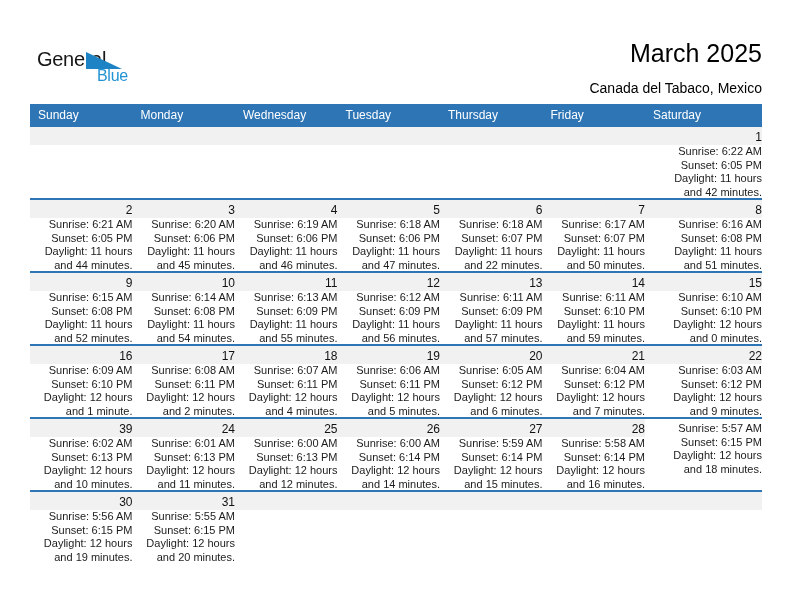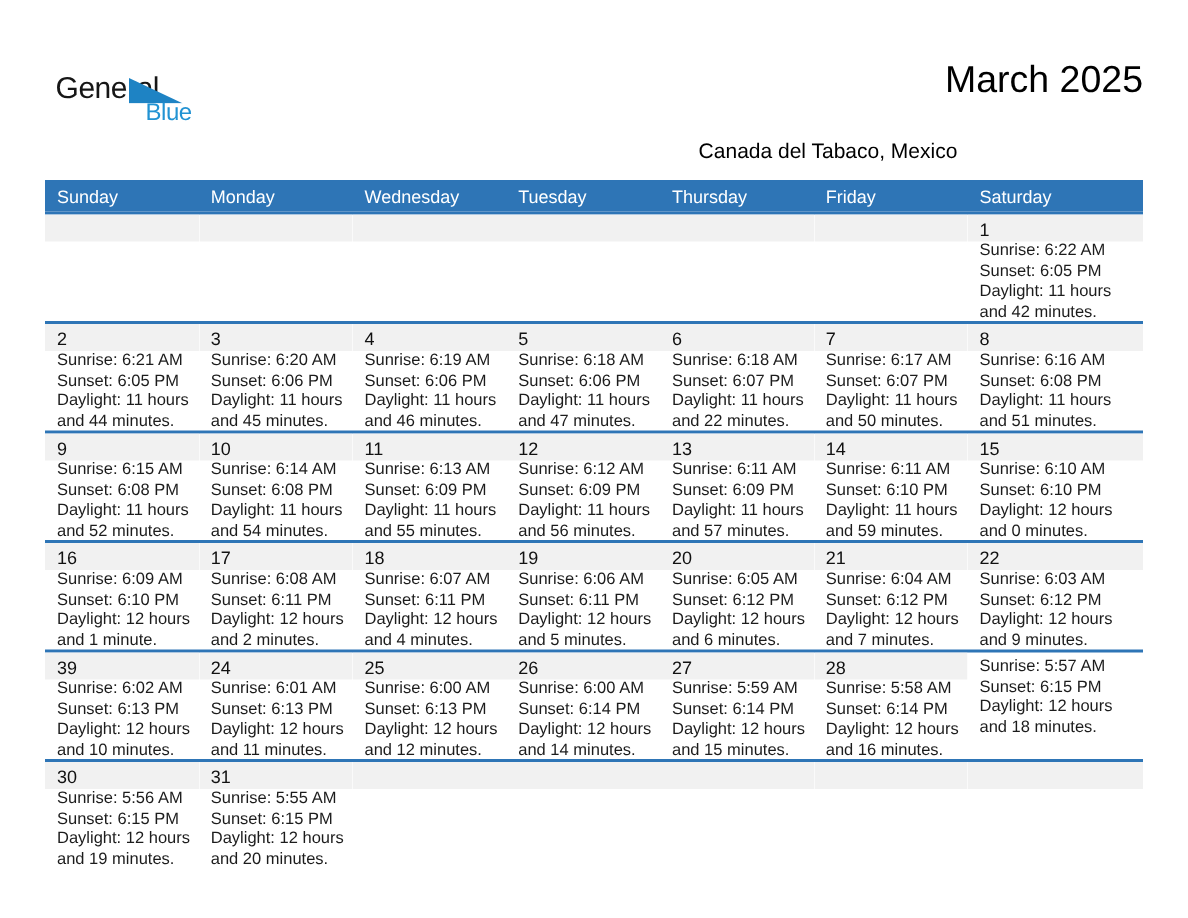--- a/index.html
+++ b/index.html
@@ -31,25 +31,25 @@
     clip-path:polygon(0 0,100% 100%,0 100%);
   }
   .logo-blue{
     position:absolute;left:60px;top:19px;
     font-size:16px;color:#2293d3;letter-spacing:-0.3px;
   }
   .titleblock{
     position:absolute;right:30px;top:38px;width:420px;text-align:right;
   }
   .cal-title{font-size:25px;font-weight:400;color:#000;line-height:1.2;}
-  .cal-location{font-size:14px;color:#000;margin-top:24px;text-align:center;}
+  .cal-location{font-size:14px;color:#000;margin-top:12px;}
 
   
   .calendar{
-    position:absolute;left:30px;top:120px;width:732px;
+    position:absolute;left:30px;top:104px;width:732px;text-align:right;
   }
   .day-header-row{
     display:grid;
     grid-template-columns:repeat(6,102.5px) 1fr;
     background:var(--header-blue);
     height:21px;
   }
   .day-header-row > div{
     color:#ffffff;font-size:12px;
     padding-left:8px;

